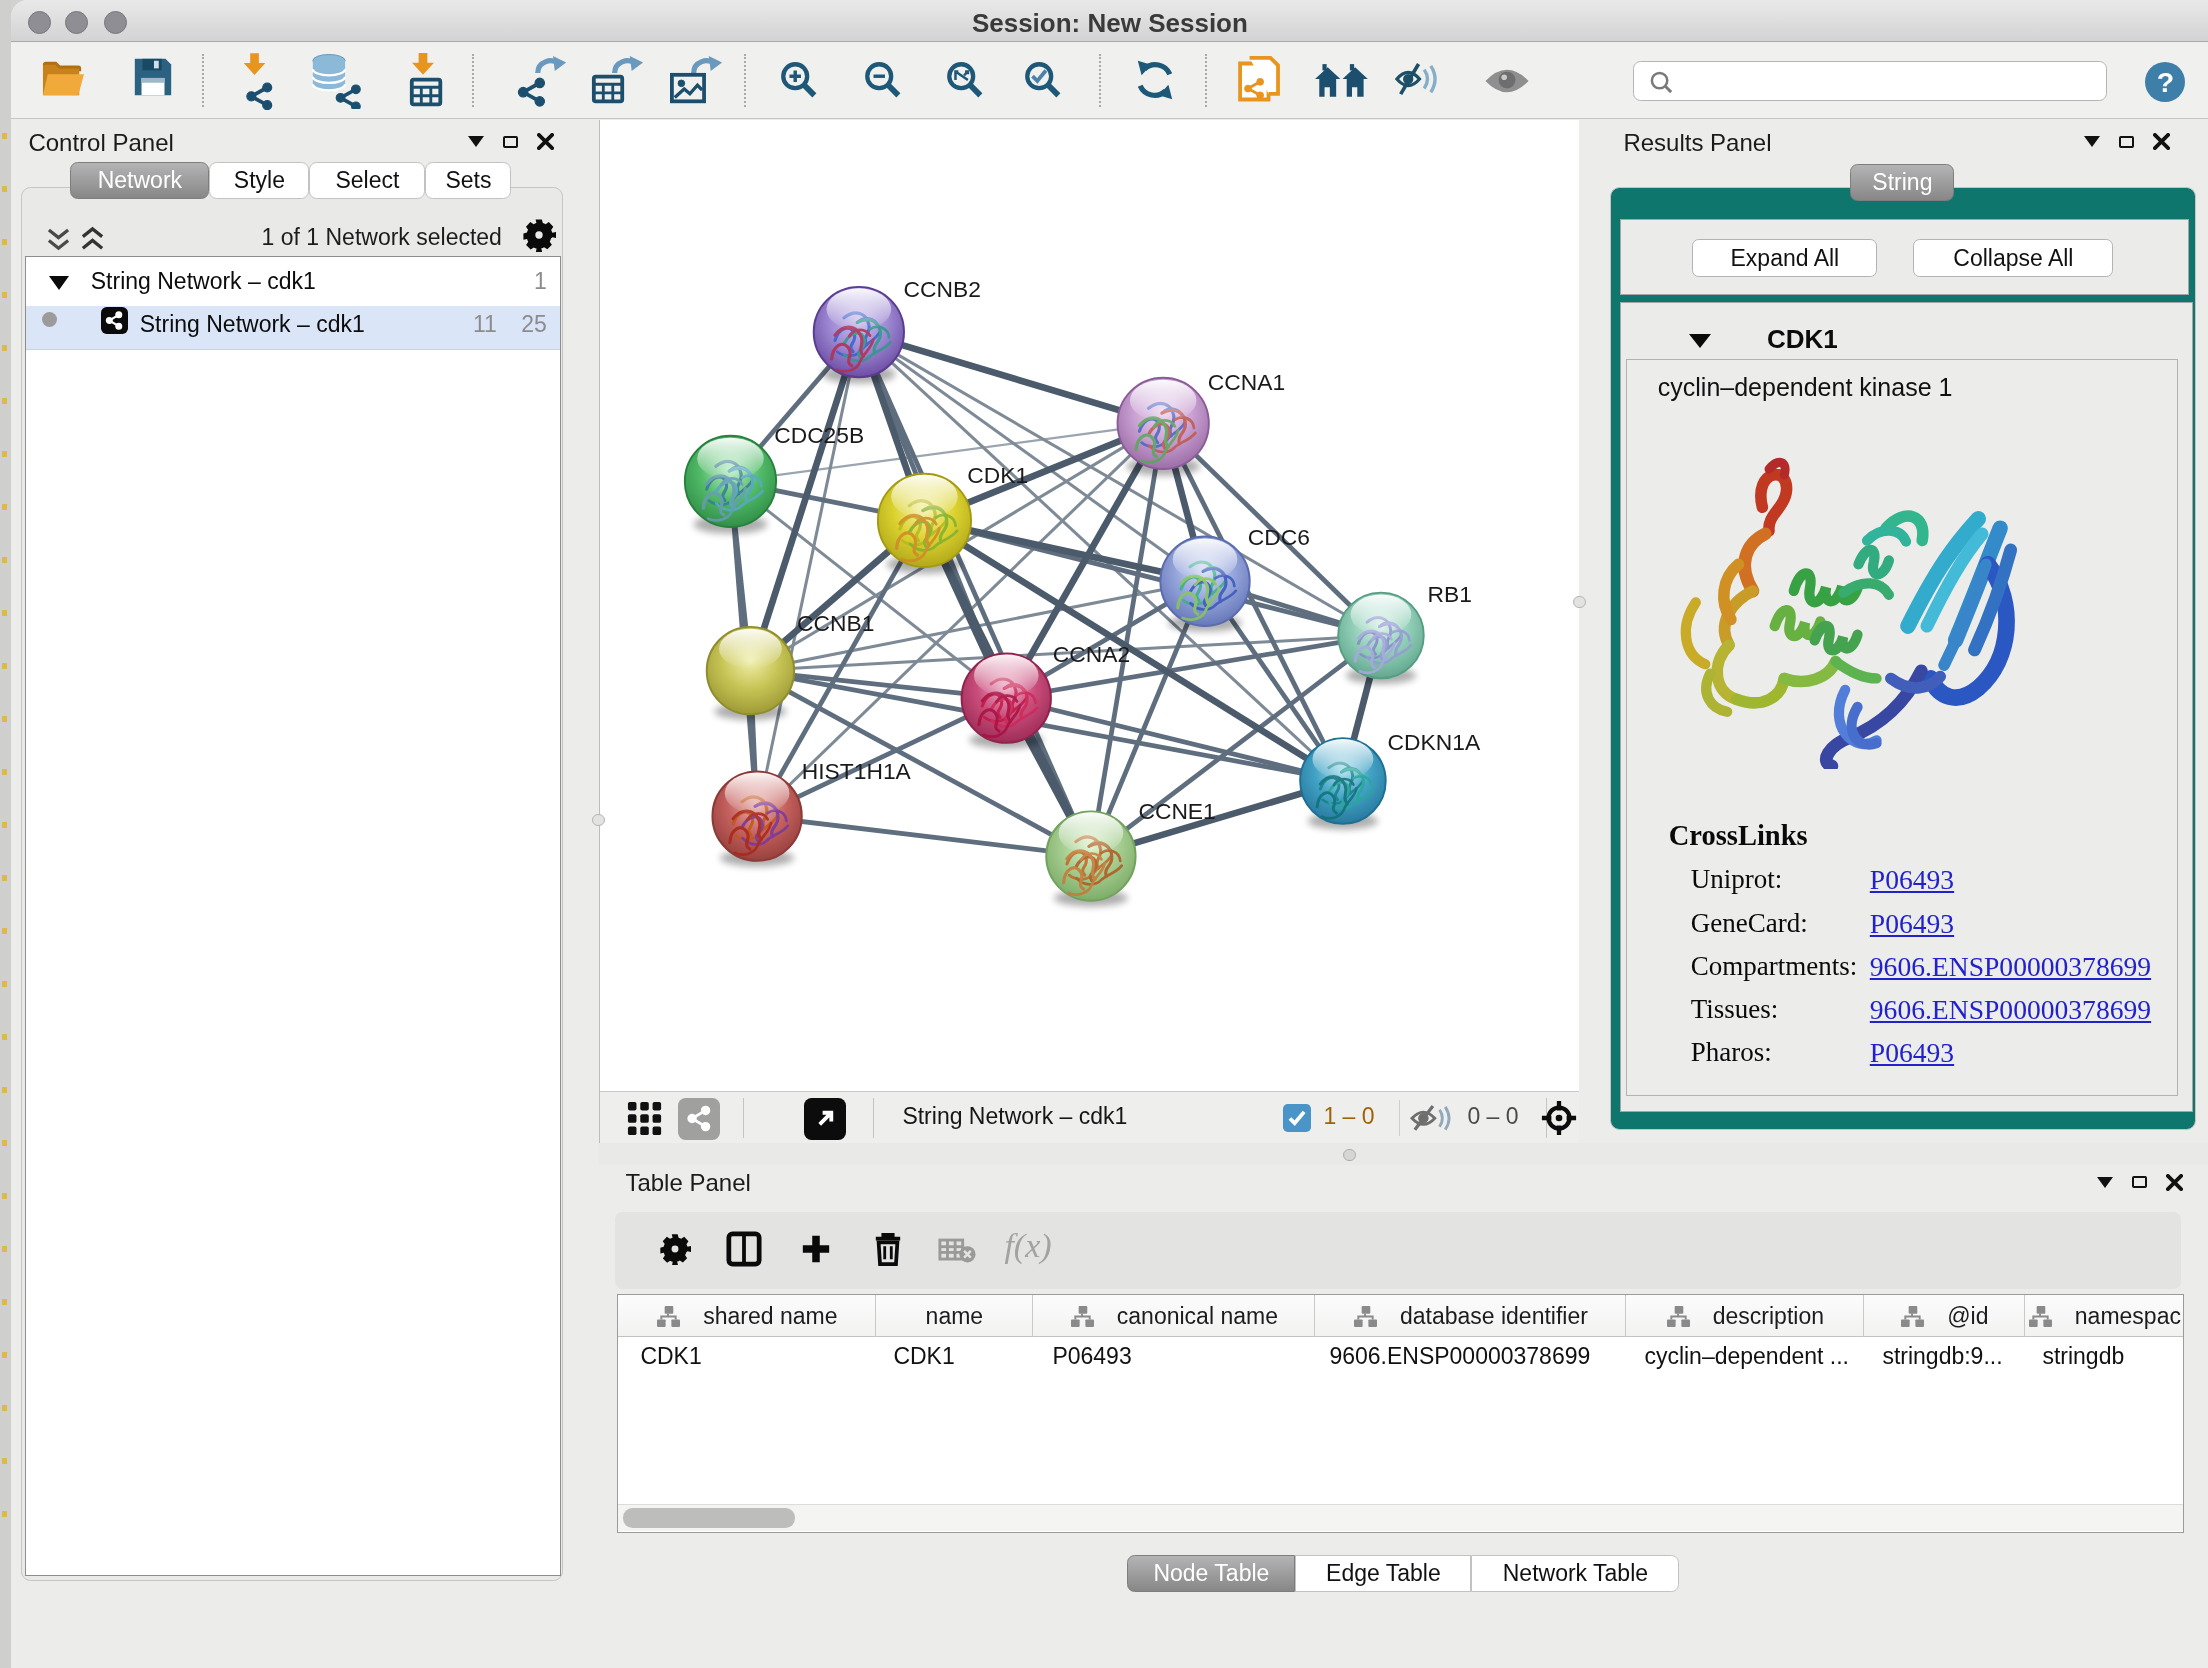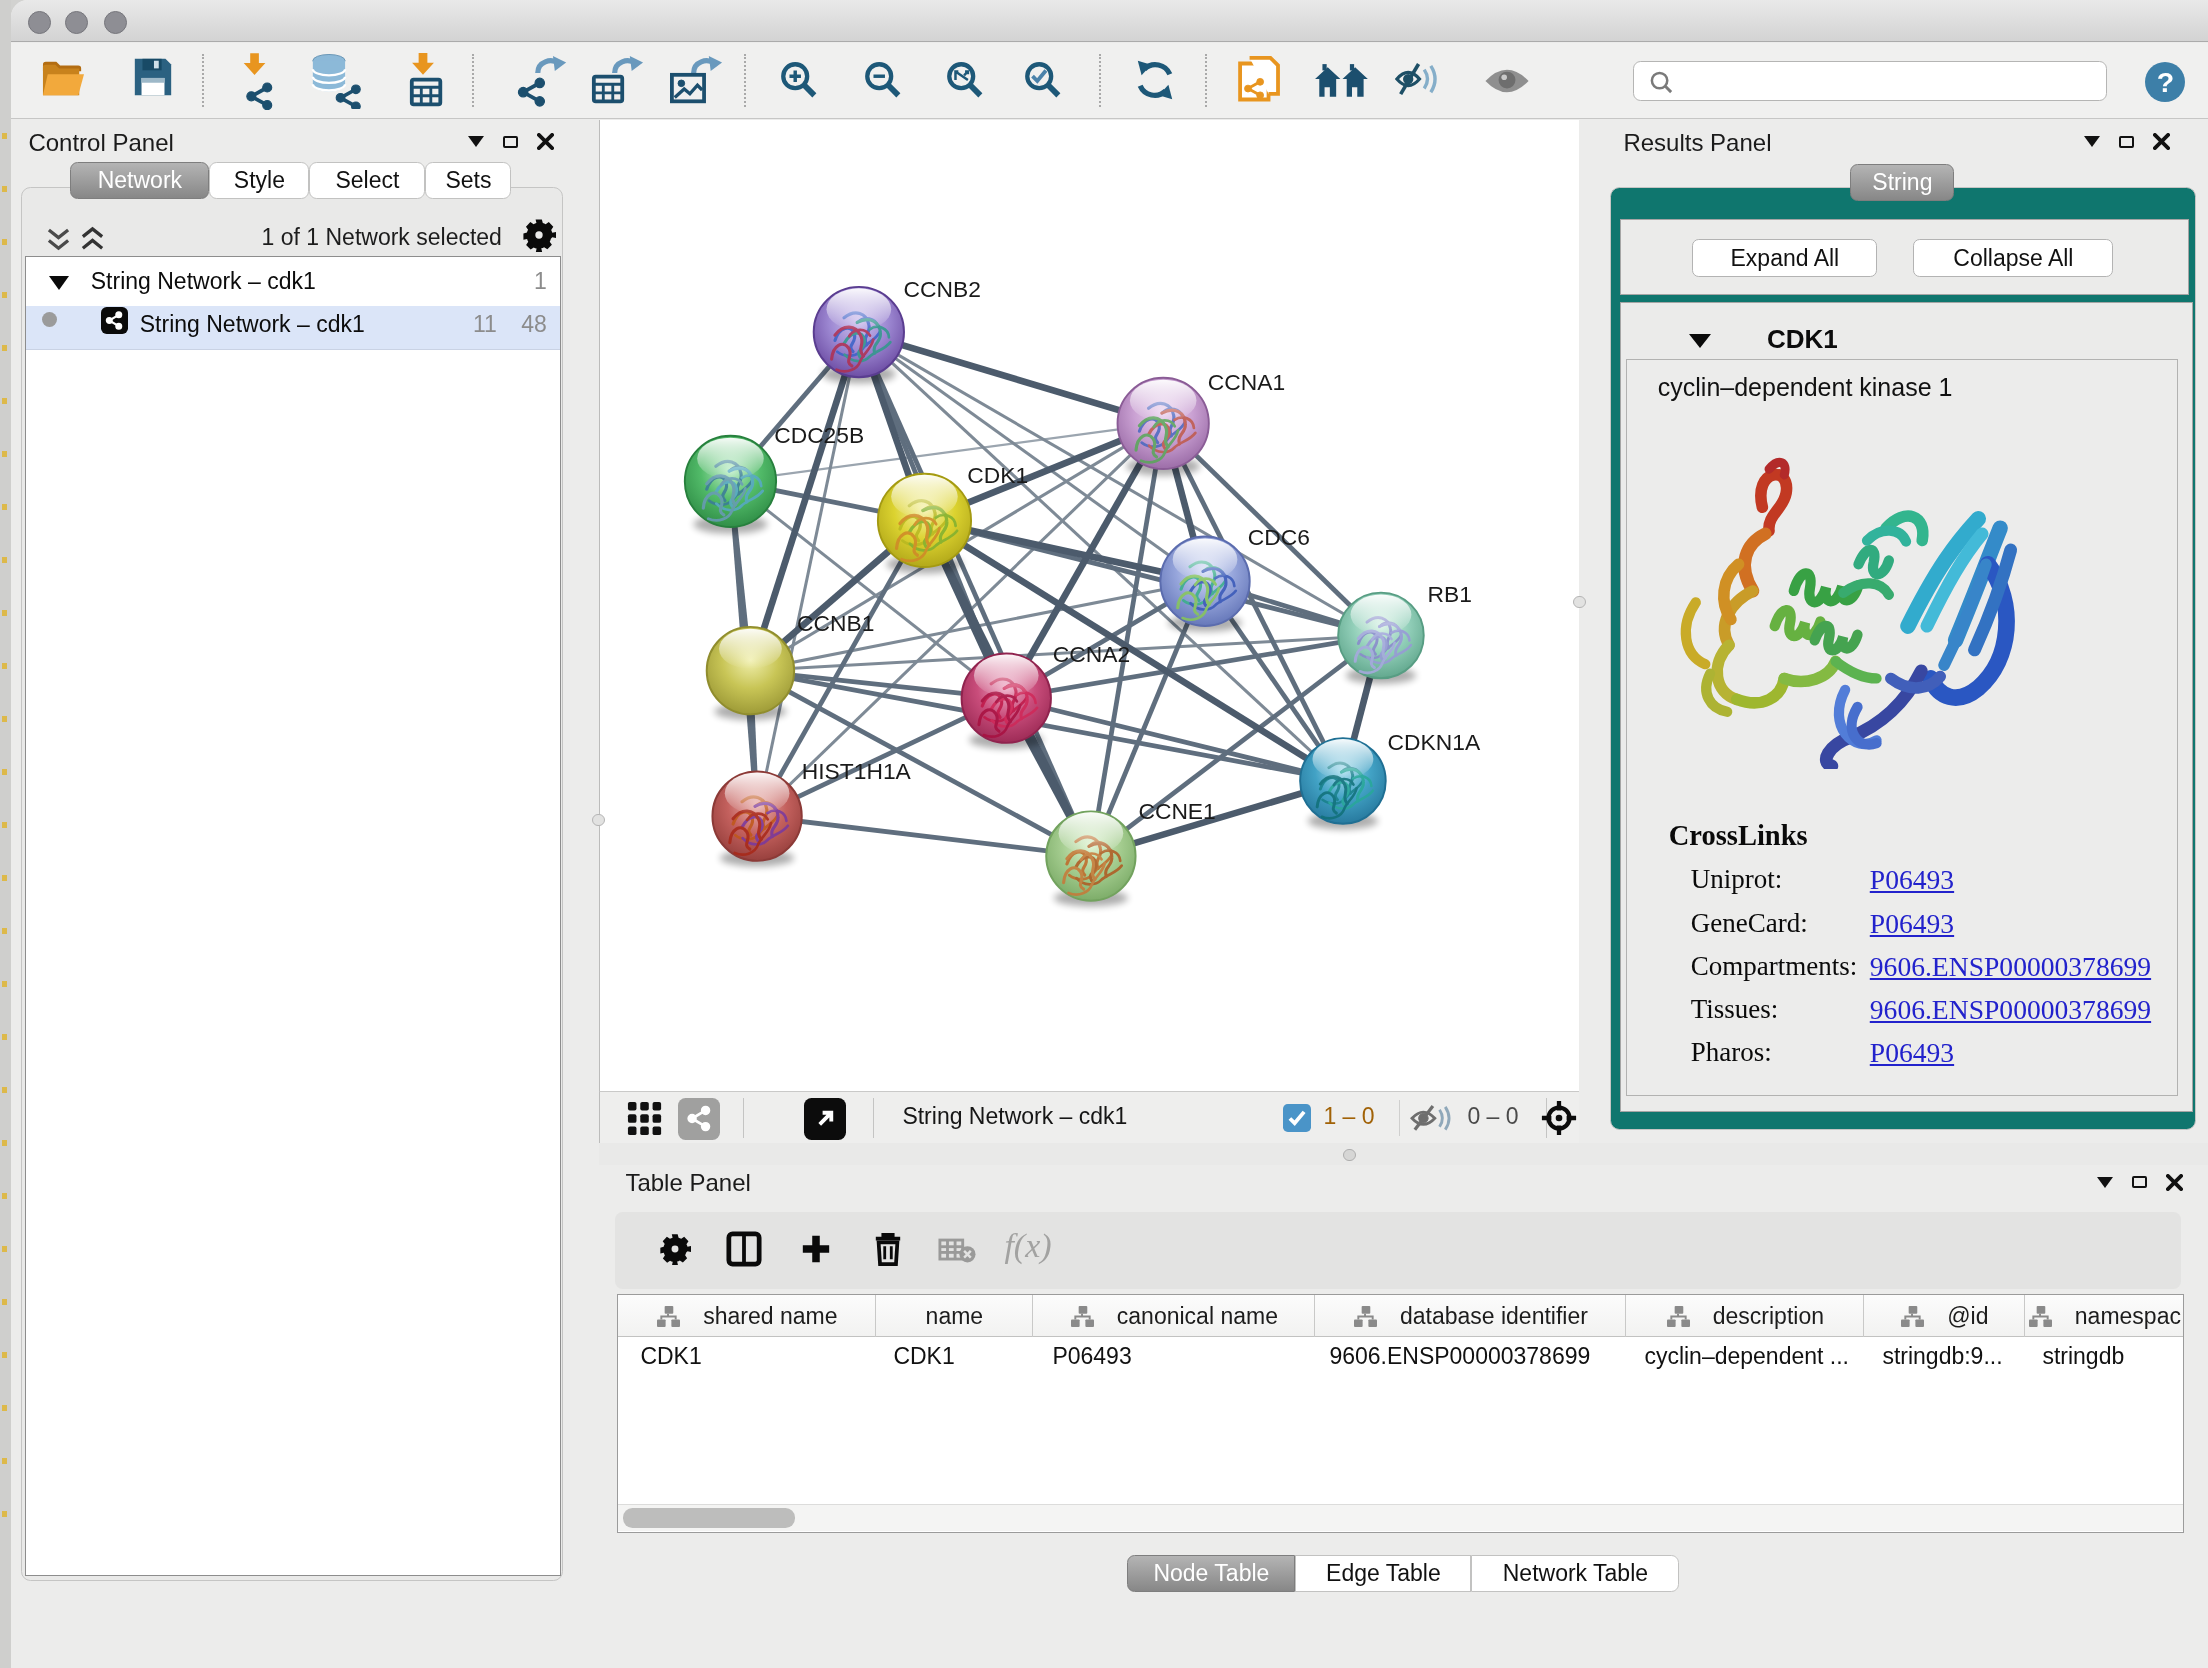--- a/index.html
+++ b/index.html
@@ -43,20 +43,21 @@
 </style></head>
 <body>
 <div id="leftstrip">
     <div class="abs" style="left:1.9px;top:133px;width:4.8px;height:1408px;background:repeating-linear-gradient(180deg,#ddb94a 0 5.7px,transparent 5.7px 53px)"></div>
   </div>
 <div id="win">
   <div id="titlebar">
     <div class="tl" style="left:17px"></div>
     <div class="tl" style="left:54px"></div>
     <div class="tl" style="left:93px"></div>
+    <div id="title">Session: New Session</div>
   </div>
   <div id="toolbar">
    <svg width="0" height="0" style="position:absolute">
         <defs>
      <g id="shr">
             <circle cx="17" cy="3.5" r="3.8"></circle>
             <circle cx="3.5" cy="11" r="3.8"></circle>
             <circle cx="17" cy="18.5" r="3.8"></circle>
             <path d="M3.5 11 L17 3.5 M3.5 11 L17 18.5" stroke-width="3.2" fill="none"></path>
           </g>
@@ -253,21 +254,21 @@
         <svg class="abs" style="left:79px;top:54px" width="19" height="19" viewBox="0 0 20 20">
             <g stroke="#fff" stroke-width="2.2" fill="#fff">
               <circle cx="14.5" cy="4" r="2.6"></circle>
               <circle cx="4.5" cy="10" r="2.6"></circle>
               <circle cx="14.5" cy="16" r="2.6"></circle>
               <path d="M4.5 10 L14.5 4 M4.5 10 L14.5 16"></path>
             </g>
           </svg>
         <div class="abs" style="left:114px;top:54px;font-size:23px;color:#0c0c0c">String Network – cdk1</div>
         <div class="abs grey" style="left:409px;top:54px;width:62px;text-align:right;font-size:23px">11</div>
-        <div class="abs grey" style="left:476px;top:54px;width:45px;text-align:right;font-size:23px">48</div>
+        <div class="abs grey" style="left:476px;top:54px;width:45px;text-align:right;font-size:23px">25</div>
       </div>
     </div>
   </div>
 
   <div id="canvas">
       <svg id="net" style="position:absolute;left:0;top:0" width="978" height="971" viewBox="631 126 1028 1021">
 <defs>
 <filter id="blur4" x="-50%" y="-50%" width="200%" height="200%">
             <feGaussianBlur stdDeviation="4"></feGaussianBlur>
           </filter>

